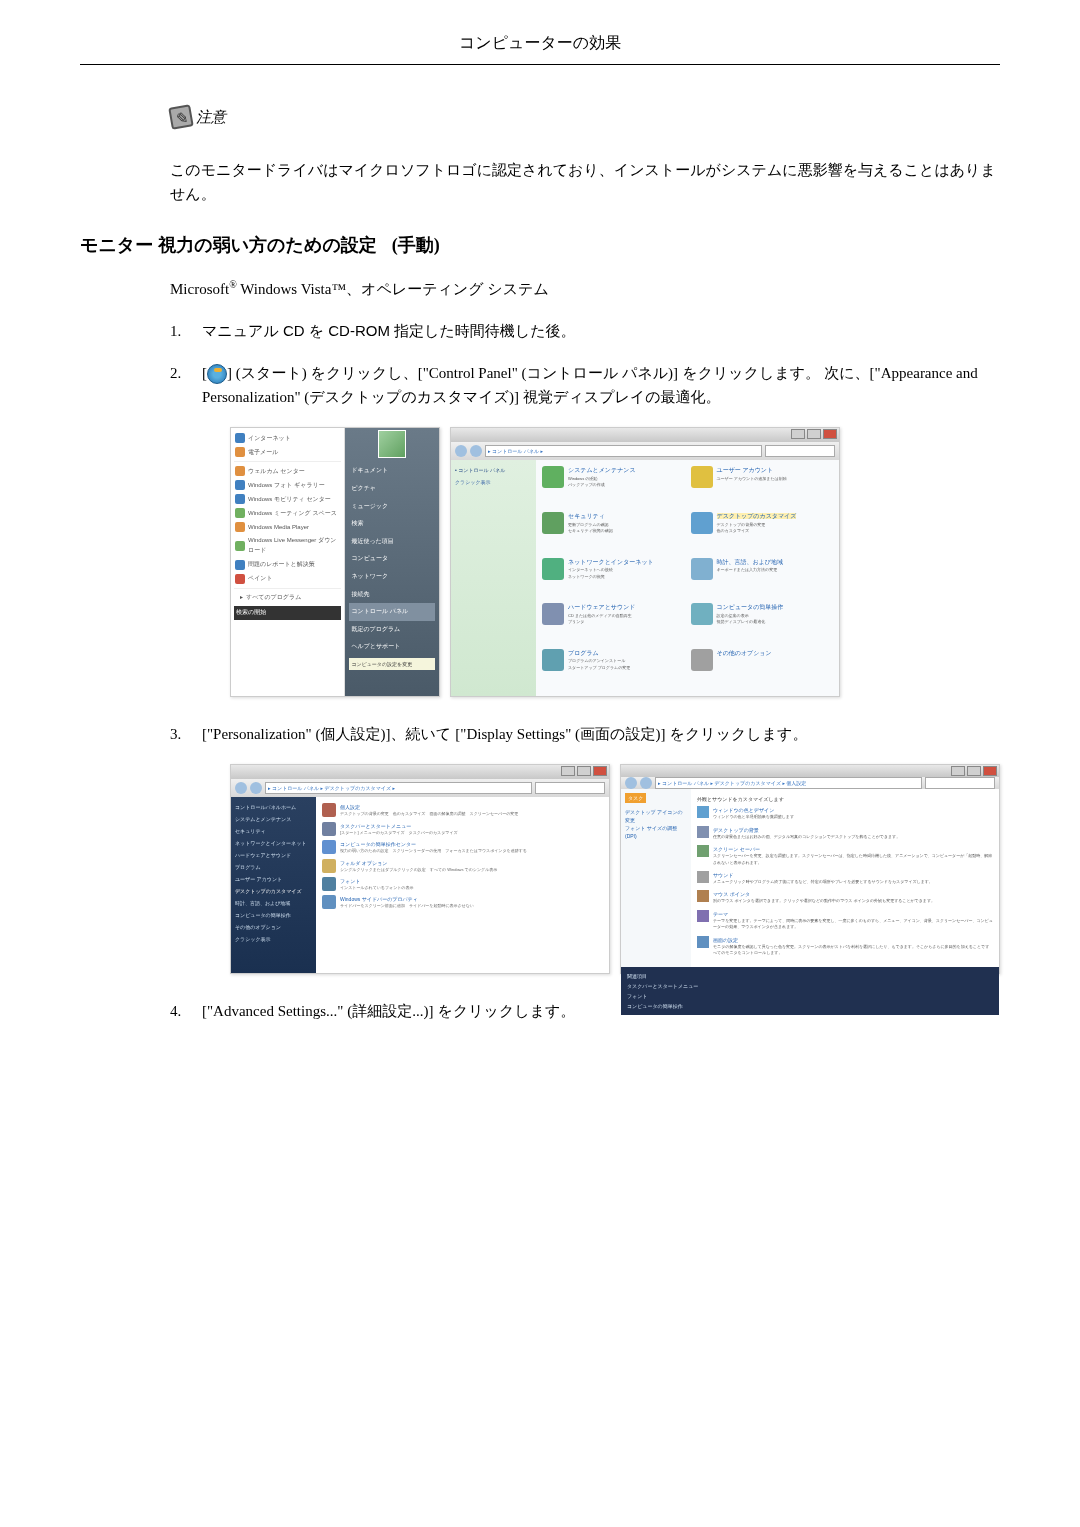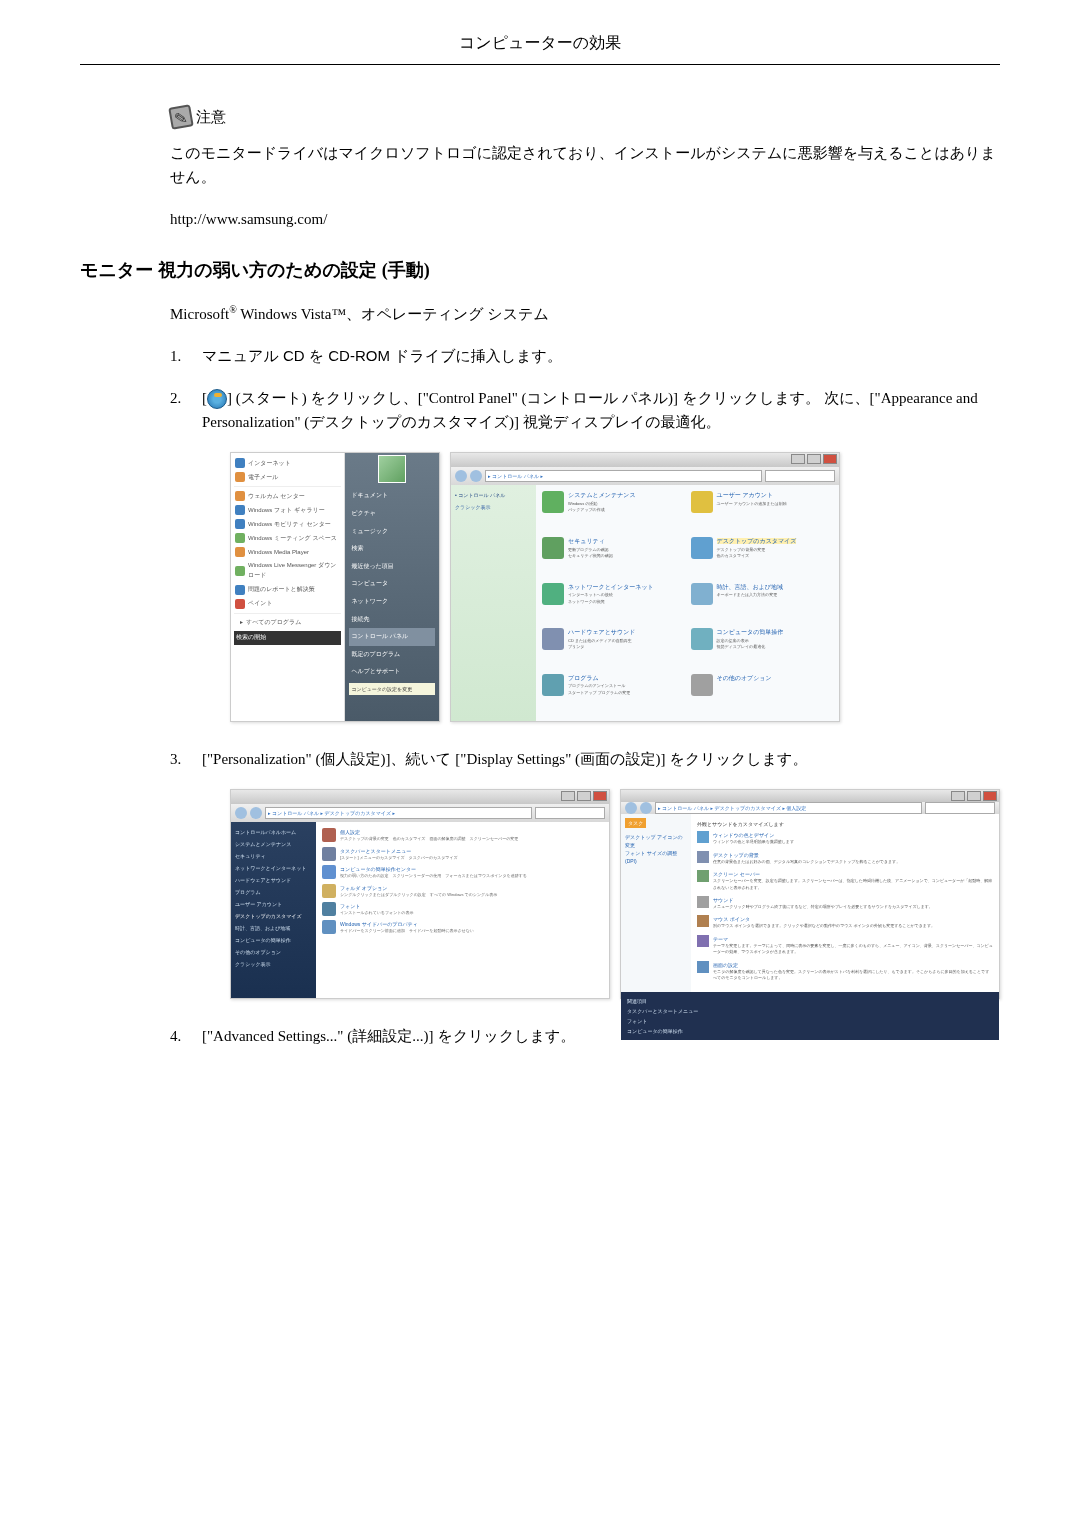--- a/index.html
+++ b/index.html
@@ -24,21 +24,22 @@
       border-bottom: 1px solid #000;
       margin-bottom: 40px;
     }
     .notice-block {
       margin-left: 90px;
       margin-bottom: 25px;
     }
     .notice-header {
       display: flex;
       align-items: center;
-      margin-bottom: 12px;
+      margin-bottom: 29px;
+      font-style: italic;
     }
     .notice-icon {
       width: 22px;
       height: 22px;
       background: #aaa;
       border: 2px solid #555;
       border-radius: 3px;
       position: relative;
       margin-right: 4px;
       transform: rotate(-10deg);
@@ -60,20 +61,21 @@
     .url {
       font-family: "Times New Roman", serif;
     }
     .section-heading {
       font-size: 18px;
       font-weight: bold;
       margin: 20px 0 18px 0;
     }
     .section-heading .paren {
       font-family: "Times New Roman", serif;
+      margin-left: 10px;
     }
     .indent-block {
       margin-left: 90px;
     }
     .system-line {
       font-family: "Times New Roman", serif;
       margin-bottom: 18px;
     }
     ol.steps {
       list-style: none;
@@ -289,34 +291,33 @@
 <body>
 
 <div class="page-title">コンピューターの効果</div>
 
 <div class="notice-block">
   <div class="notice-header">
     <span class="notice-icon"></span>
     <span class="notice-label">注意</span>
   </div>
   <div class="notice-text">このモニタードライバはマイクロソフトロゴに認定されており、インストールがシステムに悪影響を与えることはありません。</div>
-  <div class="notice-text url">http://www.samsung.com/</div>
 </div>
 
 <div class="section-heading">
   <span>モニター 視力の弱い方のための設定 </span><span class="paren">(手動)</span>
 </div>
 
 <div class="indent-block">
   <div class="system-line">Microsoft<span class="reg">®</span> Windows Vista<span class="tm">™</span>、オペレーティング システム</div>
 
   <ol class="steps">
     <li>
       <span class="num">1.</span>
-      <span class="step-body">マニュアル CD を CD-ROM ドライブに挿入します。</span>
+      <span class="step-body">マニュアル CD を CD-ROM 指定した時間待機した後。</span>
     </li>
 
     <li>
       <span class="num">2.</span>
       <span class="step-body">
         <span class="serif">[</span><span class="inline-icon"></span><span class="serif">] (スタート) をクリックし、</span><span class="serif">["Control Panel" (コントロール パネル)]</span><span> をクリックします。 次に、</span><span class="serif">["Appearance and Personalization" (デスクトップのカスタマイズ)]</span><span> 視覚ディスプレイの最適化。</span>
       </span>
     </li>
   </ol>
 

